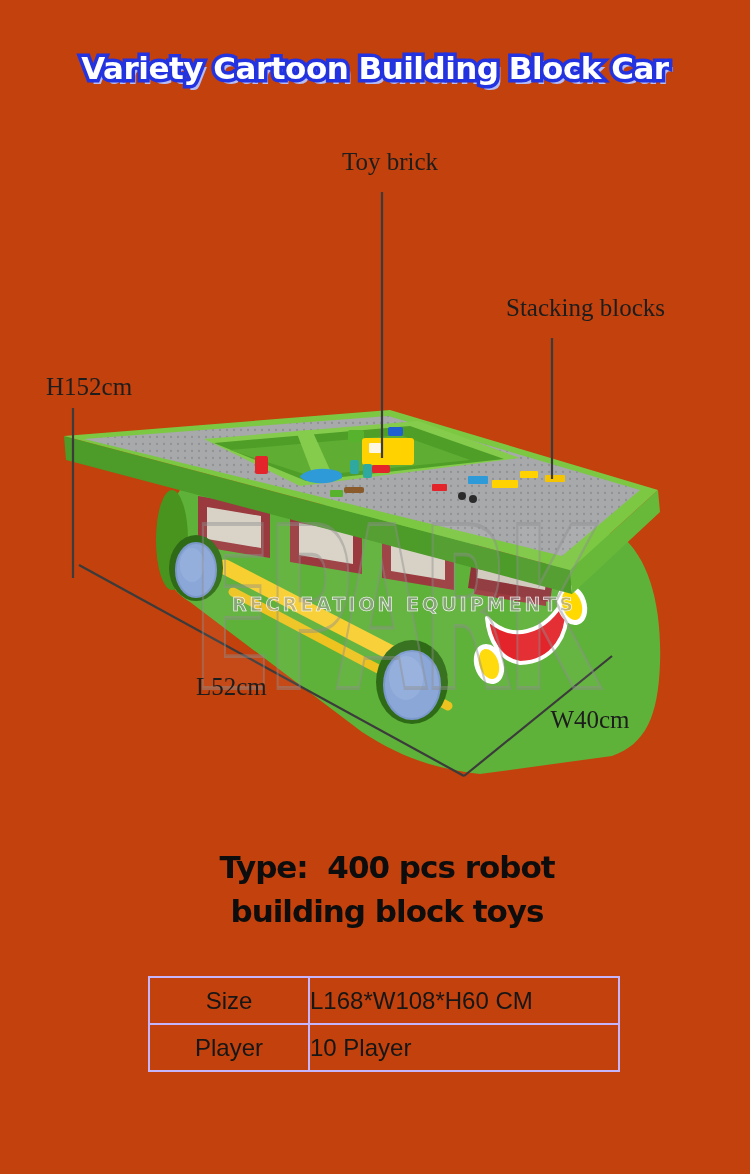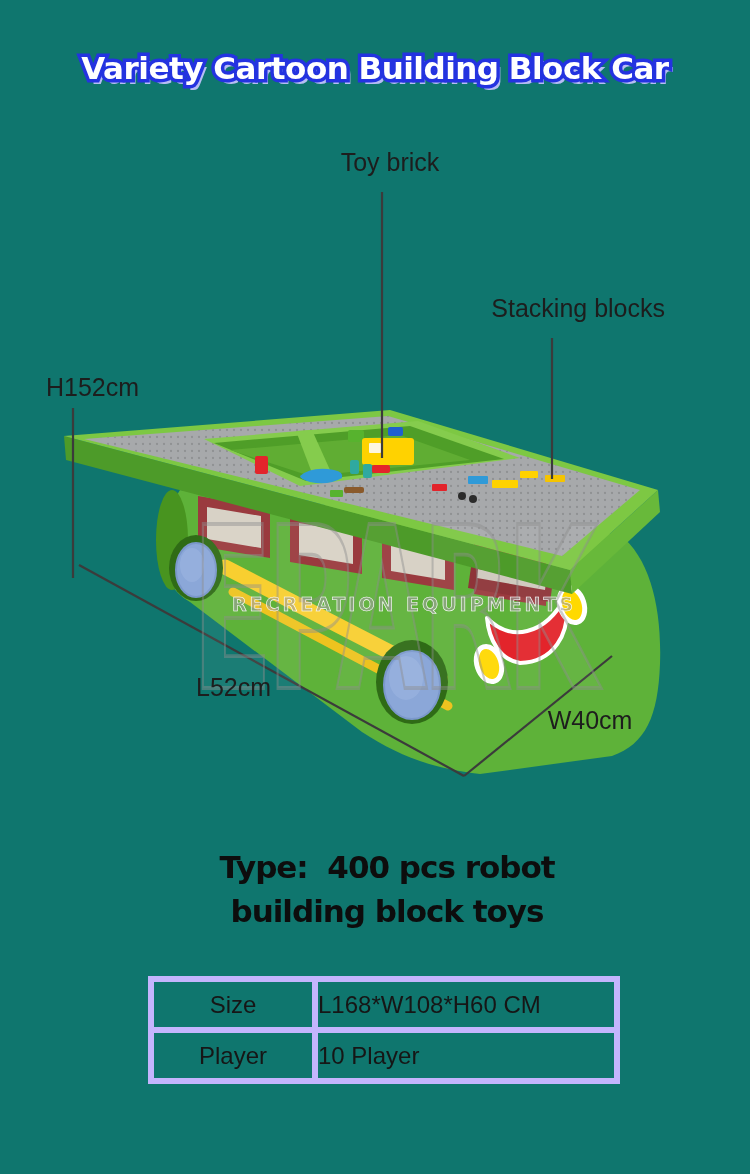--- a/index.html
+++ b/index.html
@@ -1,48 +1,48 @@
 <!DOCTYPE html>
 <html><head>
 <meta charset="utf-8">
 <style>
   html,body{margin:0;padding:0;background:#fff;}
-  .page{position:relative;width:750px;height:1174px;background:#0f766e;overflow:hidden;
+  .page{position:relative;width:750px;height:1174px;background:#c2410c;overflow:hidden;
         font-family:"Liberation Sans",sans-serif;}
 
   
   .title{position:absolute;top:50px;left:0;right:0;margin:0;text-align:center;
          font-family:"DejaVu Sans",sans-serif;font-weight:bold;font-size:31px;
          letter-spacing:-0.5px;color:#ffffff;z-index:5;}
   .title::before{content:attr(data-text);position:absolute;left:0;right:0;top:0;
          text-align:center;color:#2433e0;-webkit-text-stroke:7px #2433e0;
          text-shadow:4px 5px 0 #b7bdf4;z-index:-1;}
 
   
   .figure{position:absolute;top:140px;left:0;width:750px;height:680px;}
   .figure svg{position:absolute;top:0;left:0;}
 
   .callout,.dim{position:absolute;color:#1d1d1d;font-size:25px;font-weight:400;
-        font-family:Liberation Sans, sans-serif;white-space:nowrap;}
+        font-family:Liberation Serif, serif;white-space:nowrap;}
   .callout-toy{top:8px;left:295px;width:190px;text-align:center;}
   .callout-stack{top:154px;left:445px;width:220px;text-align:right;}
   .dim-h{top:233px;left:46px;}
   .dim-l{top:533px;left:196px;width:92px;}
   .dim-w{top:566px;left:540px;width:100px;text-align:center;}
 
   
   .type-heading{position:absolute;top:845px;left:0;right:0;text-align:center;
         font-family:"DejaVu Sans",sans-serif;font-weight:bold;font-size:31px;
         letter-spacing:-1px;color:#0d0d0d;line-height:44px;margin-left:24px;}
   .type-heading div{white-space:pre;}
 
   
   .specs{position:absolute;top:976px;left:148px;width:472px;border-collapse:collapse;
         font-size:24px;color:#161616;}
-  .specs td{border:6px solid #c4b5fd;height:45px;padding:0;}
+  .specs td{border:2px solid #c4b5fd;height:45px;padding:0;}
   .specs .c1{width:158px;text-align:center;}
   .specs .c2{text-align:left;}
 </style>
 </head>
 <body>
 
 <div class="page">
 
   <h1 class="title" data-text="Variety Cartoon Building Block Car">Variety Cartoon Building Block Car</h1>
 

